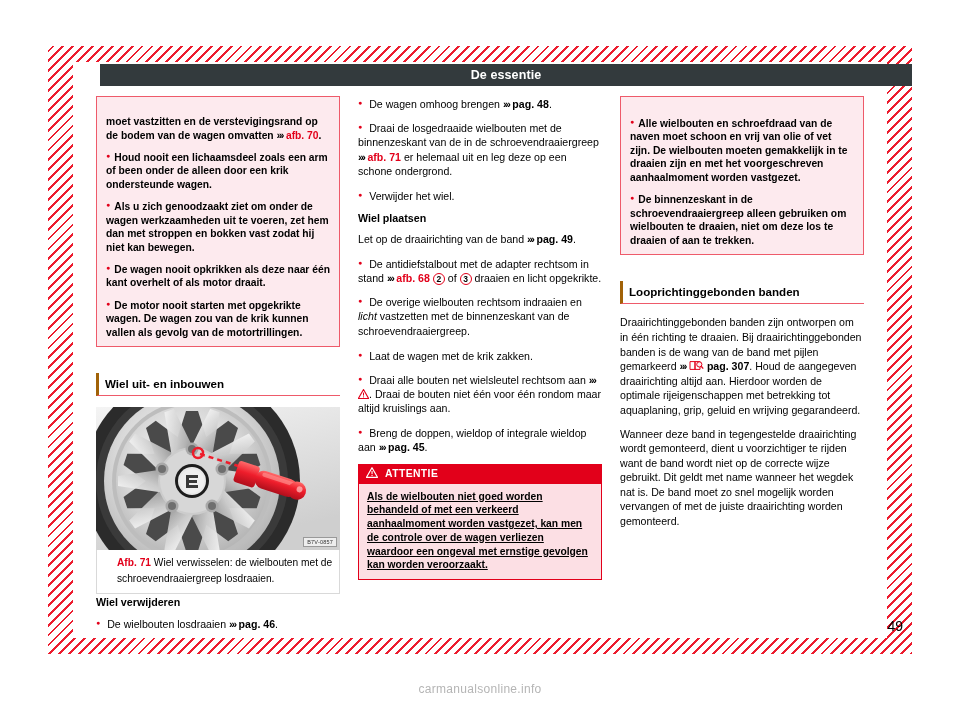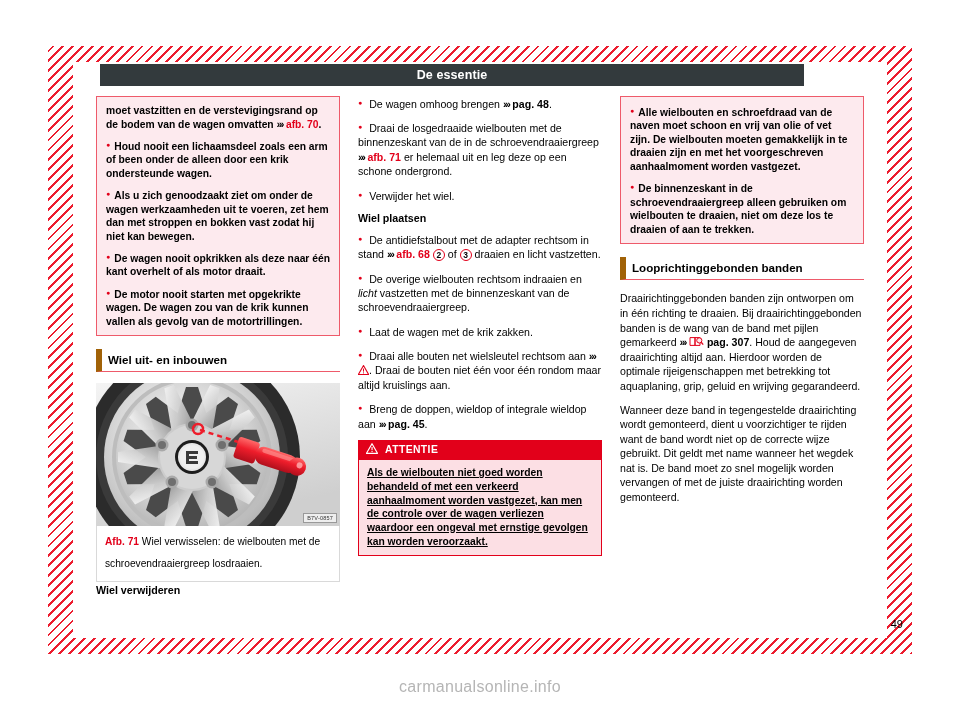--- a/index.html
+++ b/index.html
@@ -30,21 +30,21 @@
     position: absolute;
     left: 73px; top: 62px;
     width: 814px; height: 576px;
     background: #ffffff;
   }
 
   
   .header-bar {
     position: absolute;
     left: 100px; top: 64px;
-    width: 704px; height: 22px;
+    width: 812px; height: 22px;
     background: #333a3d;
     color: #ffffff;
     font-size: 12.5px;
     font-weight: bold;
     display: flex;
     align-items: center;
     justify-content: center;
     letter-spacing: .1px;
   }
 
@@ -63,22 +63,22 @@
     font-size: 10.6px;
     line-height: 14.6px;
     color: #000000;
     margin-bottom: 9px;
   }
 
   
   .note-box {
     border: 1px solid #ee5a6a;
     background: #fdeaee;
-    padding: 7px 9px 7px 9px;
-    margin-bottom: 13px;
+    padding: 18px 9px 7px 9px;
+    margin-bottom: 26px;
   }
   .note-box p {
     font-size: 10.3px;
     line-height: 13.6px;
     font-weight: bold;
     color: #000;
     margin-bottom: 7px;
   }
   .note-box p:last-child { margin-bottom: 0; }
 
@@ -134,21 +134,21 @@
   
   .book-inline {
     display: inline-block;
     width: 15px; height: 11px;
     vertical-align: -1px;
   }
   .book-inline svg { display:block; }
 
   
   .sec-head {
-    border-left: 6px solid #a16207;
+    border-left: 3px solid #a16207;
     border-bottom: 1px solid #ee5a6a;
     padding: 1px 0 3px 6px;
     margin-bottom: 11px;
     margin-top: 4px;
   }
   .sec-head span {
     font-size: 11.6px;
     font-weight: bold;
     color: #000;
   }
@@ -177,23 +177,23 @@
     border: 1px solid #999;
     color: #333;
     font-size: 5.5px;
     font-family: "Liberation Sans", sans-serif;
     padding: 1px 3px;
     letter-spacing: .2px;
   }
   .fig-cap {
     border: 1px solid #d9d9d9;
     border-top: none;
-    padding: 5px 6px 6px 8px;
+    padding: 5px 6px 6px 20px;
     font-size: 10.2px;
-    line-height: 22px;
+    line-height: 16px;
     color: #000;
   }
   .fig-cap .lbl { color: #e2001a; font-weight: bold; }
 
   
   .attn-box { margin-top: 4px; margin-bottom: 21px; }
   .attn-head {
     background: #e2001a;
     color: #ffffff;
     font-size: 10.4px;
@@ -213,32 +213,32 @@
     line-height: 13.7px;
     font-weight: bold;
     color: #000;
     text-decoration: underline;
   }
 
   
   .page-num {
     position: absolute;
     right: 57px; top: 618px;
-    font-size: 11px;
+    font-size: 14px;
     color: #000;
   }
 
   
   .watermark {
     position: absolute;
     left: 0; right: 0;
     bottom: 12px;
     text-align: center;
     color: #b5b5b5;
-    font-size: 16px;
+    font-size: 12px;
     letter-spacing: .3px;
   }
 
   em.it { font-style: italic; }
 </style>
 </head>
 <body>
 
 <div id="page">
 
@@ -411,20 +411,25 @@
         <div class="fig-cap">
           <span class="lbl">Afb. 71</span>
           <span>Wiel verwisselen: de wielbouten met de schroevendraaiergreep losdraaien.</span>
         </div>
       </div>
 
       <div class="sub-head" style="">
         <span>Wiel verwijderen</span>
       </div>
 
+      <div class="body-text bullet-plain">
+        <span>De wielbouten losdraaien</span>
+        <span class="arrows">›››</span>
+        <span class="ref-dark">pag. 46</span><span>.</span>
+      </div>
     </div>
 
     <div class="col">
 
       <div class="body-text bullet-plain">
         <span>De wagen omhoog brengen</span>
         <span class="arrows">›››</span>
         <span class="ref-dark">pag. 48</span><span>.</span>
       </div>
 
@@ -436,30 +441,35 @@
       </div>
 
       <div class="body-text bullet-plain">
         <span>Verwijder het wiel.</span>
       </div>
 
       <div class="sub-head" style="margin-top:8px;">
         <span>Wiel plaatsen</span>
       </div>
 
+      <div class="body-text">
+        <span>Let op de draairichting van de band</span>
+        <span class="arrows">›››</span>
+        <span class="ref-dark">pag. 49</span><span>.</span>
+      </div>
 
 
       <div class="body-text bullet-plain">
         <span>De antidiefstalbout met de adapter rechtsom in stand</span>
         <span class="arrows">›››</span>
         <span class="ref">afb. 68</span>
         <span class="circ">2</span>
         <span>of</span>
         <span class="circ">3</span>
-        <span>draaien en licht vastzetten.</span>
+        <span>draaien en licht opgekrikte.</span>
       </div>
 
       <div class="body-text bullet-plain">
         <span>De overige wielbouten rechtsom indraaien en</span>
         <em class="it">licht</em>
         <span>vastzetten met de binnenzeskant van de schroevendraaiergreep.</span>
       </div>
 
       <div class="body-text bullet-plain">
         <span>Laat de wagen met de krik zakken.</span>

